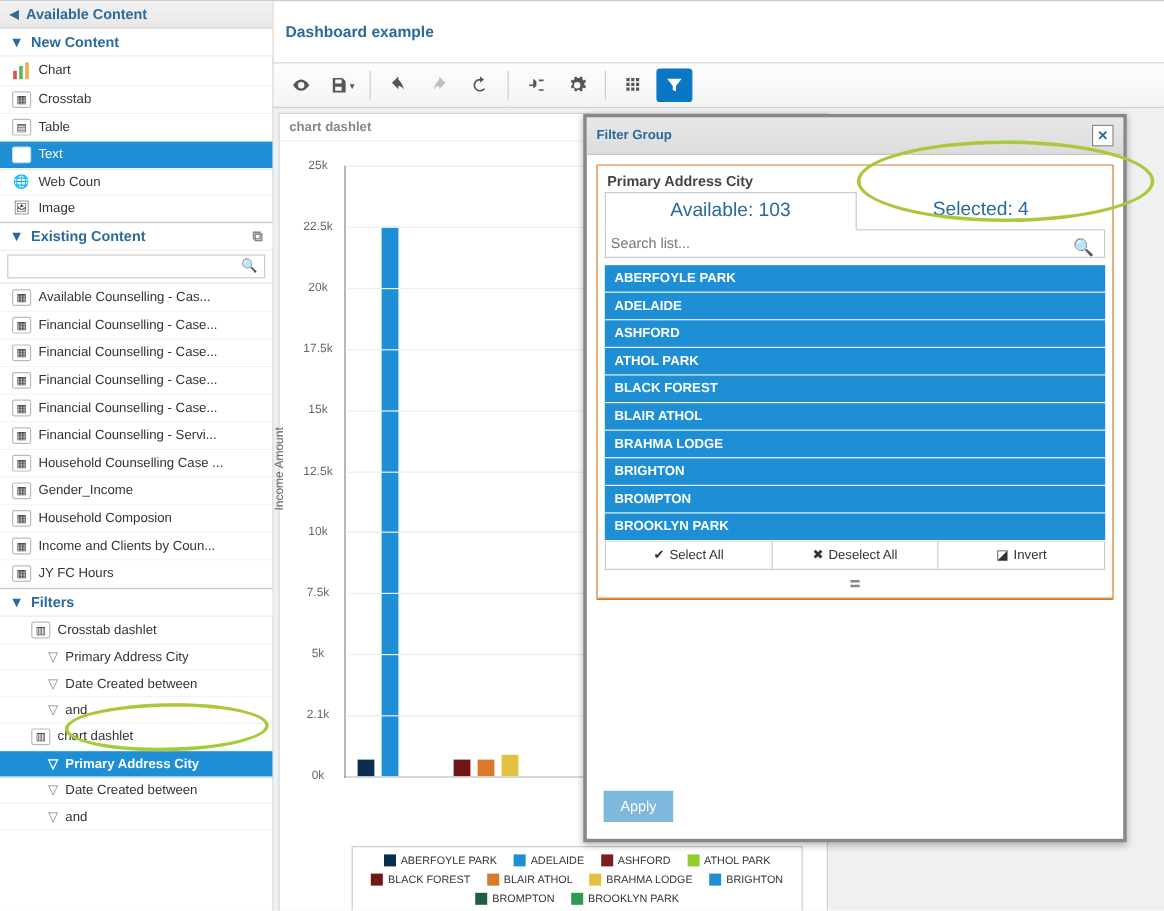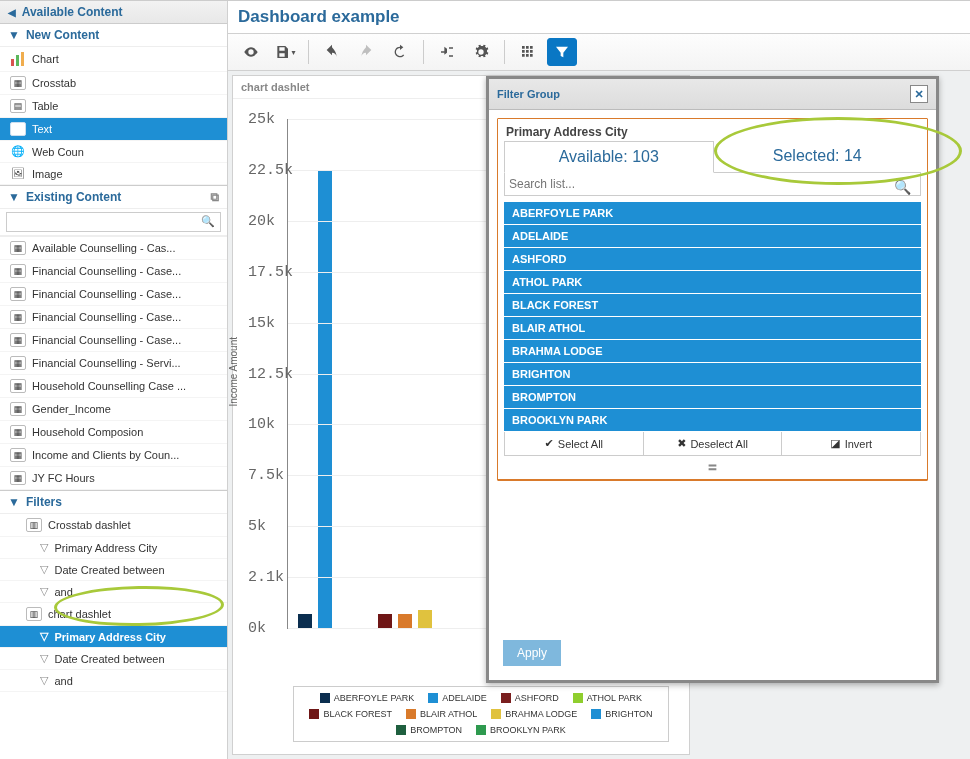--- a/index.html
+++ b/index.html
@@ -21,35 +21,35 @@
   .sub-item2 { padding-left:40px; }
   .sub-item2.selected { background:#1e8fd4; color:#fff; font-weight:bold;}
   .filter-icon { color:#888; }
   .tree-item.selected .filter-icon { color:#fff;}
   .search-wrap { padding:3px 6px; border-bottom:1px solid #eee; position:relative;}
   .search-wrap input { width:100%; height:20px; border:1px solid #ccc; padding:2px 22px 2px 4px; font-size:11px;}
   .search-wrap .mag { position:absolute; right:12px; top:6px; color:#888;}
   .scroll-list { flex:0 0 auto; }
   
   .main { flex:1; display:flex; flex-direction:column; position:relative; }
-  .title-row { color:#2b6a9b; font-weight:bold; font-size:17px; padding:6px 10px; border-bottom:1px solid #d0d0d0;}
+  .title-row { color:#2b6a9b; font-weight:bold; font-size:13px; padding:18px 10px; border-bottom:1px solid #d0d0d0;}
   .toolbar { display:flex; align-items:center; gap:0; padding:4px 6px; border-bottom:1px solid #d0d0d0; background:linear-gradient(#fdfdfd,#f4f4f4);}
   .tool-btn { width:30px; height:28px; display:flex; align-items:center; justify-content:center; border:1px solid transparent; border-radius:3px; margin:0 2px; color:#555; cursor:pointer; position:relative;}
   .tool-btn.active { background:#0a77c4; color:#fff; border-color:#0a77c4;}
   .tool-sep { width:1px; height:24px; background:#ccc; margin:0 6px;}
   .canvas { flex:1; background:#eef0f1; padding:4px; position:relative; overflow:hidden;}
   .dashlet { position:absolute; left:4px; top:4px; width:458px; height:680px; background:#fff; border:1px solid #d0d0d0;}
   .dashlet-head { display:flex; align-items:center; justify-content:space-between; padding:4px 8px; font-size:11px; color:#888; font-weight:bold; border-bottom:1px solid #eee;}
   .gear-btn { color:#bbb; font-size:12px; display:flex; align-items:center; gap:2px;}
   
   .chart-area { position:relative; height:560px; }
   .y-label { position:absolute; left:6px; top:54%; transform:rotate(-90deg) translateY(-50%); transform-origin:left; font-size:10px; color:#666; white-space:nowrap;}
   .chart-body { position:absolute; left:54px; right:10px; top:20px; bottom:30px; border-left:1px solid #888; border-bottom:1px solid #888;}
   .grid-line { position:absolute; left:0; right:0; border-top:1px solid #eee;}
-  .tick-label { position:absolute; left:-40px; width:34px; text-align:left; font-size:15px; color:#666; transform:translateY(-50%);font-family:Liberation Mono, monospace;}
+  .tick-label { position:absolute; left:-40px; width:34px; text-align:center; font-size:10px; color:#666; transform:translateY(-50%);}
   .bars { position:absolute; left:10px; right:70px; bottom:0; height:100%; display:flex; align-items:flex-end; gap:6px;}
   .bar { width:14px; }
   .xlabel-rot { position:absolute; right:-18px; bottom:-14px; font-size:9px; color:#666; transform:rotate(-45deg); transform-origin:left bottom;}
   
   .legend-box { position:absolute; bottom:12px; left:60px; right:20px; border:1px solid #ccc; padding:6px 10px; display:flex; flex-wrap:wrap; gap:6px 14px; font-size:9px; justify-content:center;}
   .legend-item { display:inline-flex; align-items:center; gap:4px;}
   .swatch { width:10px; height:10px; display:inline-block;}
   
   .popup { position:absolute; left:258px; top:5px; width:453px; height:607px; background:#fff; border:3px solid #888; box-shadow:0 2px 6px rgba(0,0,0,0.3); display:flex; flex-direction:column;}
   .popup-head { background:linear-gradient(#e8e8e8,#dcdcdc); padding:6px 8px; font-weight:bold; color:#2b6a9b; display:flex; justify-content:space-between; align-items:center; border-bottom:1px solid #bbb;}
@@ -340,21 +340,21 @@
       <div class="popup">
         <div class="popup-head">
           <span>Filter Group</span>
           <span class="close">✕</span>
         </div>
         <div class="popup-body">
           <div class="filter-box">
             <div class="filter-title">Primary Address City</div>
             <div class="tab-row">
               <div class="tab active">Available: 103</div>
-              <div class="tab inactive">Selected: 14</div>
+              <div class="tab inactive">Selected: 4</div>
             </div>
             <div class="search-row">
               <input type="text" placeholder="Search list..." style="">
               <span class="mag2">🔍</span>
             </div>
             <div class="list-area" id="filter-options">
                 <div class="list-row">ABERFOYLE PARK</div>
                 <div class="list-row">ADELAIDE</div>
                 <div class="list-row">ASHFORD</div>
                 <div class="list-row">ATHOL PARK</div>

